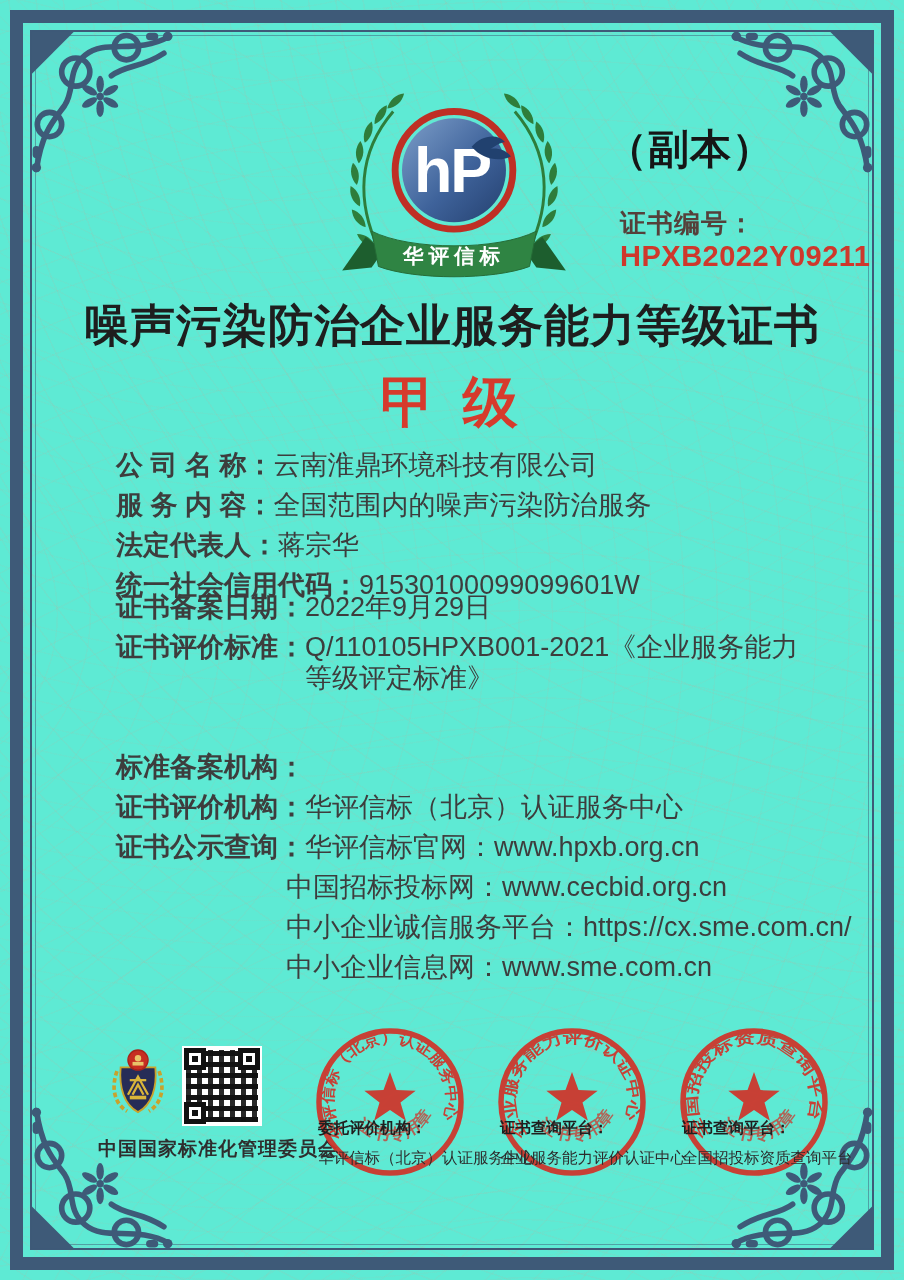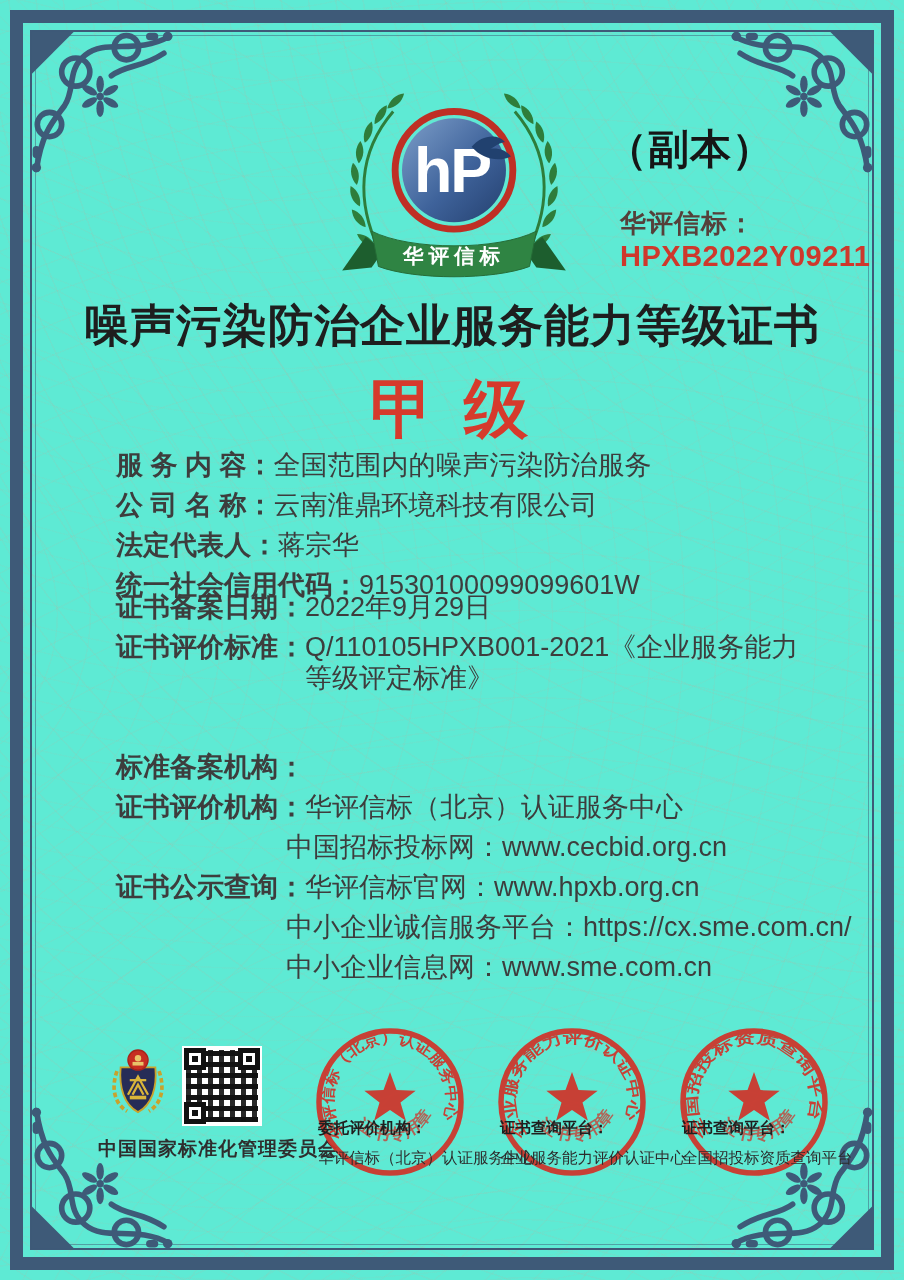--- a/index.html
+++ b/index.html
@@ -33,21 +33,21 @@
 
   
   .logo{position:absolute;left:336px;top:84px;width:236px;height:206px;}
   .copy-label{position:absolute;left:606px;top:122px;font-size:41px;font-weight:800;color:#161616;letter-spacing:1px;}
   .certno-label{position:absolute;left:620px;top:206px;font-size:26px;font-weight:700;color:#55403a;letter-spacing:1px;}
   .certno-value{position:absolute;left:620px;top:240px;font-size:29px;font-weight:700;color:#ce382c;letter-spacing:.5px;}
 
   .title{position:absolute;left:0;top:296px;width:100%;text-align:center;
     font-size:45px;font-weight:900;color:#1e1e1e;letter-spacing:1px;}
   .grade{position:absolute;left:0;top:366px;width:100%;text-align:center;
-    font-size:64px;font-weight:900;color:#d63a2c;letter-spacing:6px;}
+    font-size:55px;font-weight:900;color:#d63a2c;letter-spacing:6px;}
 
   
   .block{position:absolute;left:116px;font-size:27px;color:#3d3d3d;}
   .block .row{display:flex;margin-bottom:9px;line-height:31px;}
   .block .label{white-space:pre;font-weight:700;flex:none;}
   .block .value{white-space:pre-wrap;font-weight:500;}
   .block-company{top:450px;}
   .block-cert{top:592px;}
   .block-cert .value{max-width:520px;}
   .block-org{top:752px;}
@@ -172,36 +172,36 @@
         <g>
           <path d="M30,156 L6,190 L36,187 L48,170 Z" fill="#1d5e2e"></path>
           <path d="M210,156 L234,190 L204,187 L192,170 Z" fill="#1d5e2e"></path>
           <path d="M36,150 C75,170 165,170 204,150 L197,186 C160,200 80,200 43,186 Z" fill="#2f8443" stroke="#256b36" stroke-width="1"></path>
           <text x="120" y="182" text-anchor="middle" font-size="21" font-weight="bold" fill="#ffffff" letter-spacing="5" font-family="Liberation Sans, DejaVu Sans, sans-serif">华评信标</text>
         </g>
       </svg>
     </div>
 
     <div class="copy-label">（副本）</div>
-    <div class="certno-label">华评信标：</div>
+    <div class="certno-label">证书编号：</div>
     <div class="certno-value">HPXB2022Y09211</div>
 
     <div class="title">噪声污染防治企业服务能力等级证书</div>
     <div class="grade">甲 级</div>
 
     <div class="block block-company">
       <div class="row">
+        <span class="label">公 司 名 称：</span>
+        <span class="value">云南淮鼎环境科技有限公司</span>
+      </div>
+      <div class="row">
         <span class="label">服 务 内 容：</span>
         <span class="value">全国范围内的噪声污染防治服务</span>
       </div>
       <div class="row">
-        <span class="label">公 司 名 称：</span>
-        <span class="value">云南淮鼎环境科技有限公司</span>
-      </div>
-      <div class="row">
         <span class="label">法定代表人：</span>
         <span class="value">蒋宗华</span>
       </div>
       <div class="row">
         <span class="label">统一社会信用代码：</span>
         <span class="value">91530100099099601W</span>
       </div>
     </div>
 
     <div class="block block-cert">
@@ -216,26 +216,26 @@
     </div>
 
     <div class="block block-org">
       <div class="row">
         <span class="label">标准备案机构：</span>
       </div>
       <div class="row">
         <span class="label">证书评价机构：</span>
         <span class="value">华评信标（北京）认证服务中心</span>
       </div>
+      <div class="row">
+        <span class="label">证书公示查询：</span>
+        <span class="value">华评信标官网：www.hpxb.org.cn</span>
+      </div>
       <div class="row cont">
         <span class="value">中国招标投标网：www.cecbid.org.cn</span>
-      </div>
-      <div class="row">
-        <span class="label">证书公示查询：</span>
-        <span class="value">华评信标官网：www.hpxb.org.cn</span>
       </div>
       <div class="row cont">
         <span class="value">中小企业诚信服务平台：https://cx.sme.com.cn/</span>
       </div>
       <div class="row cont">
         <span class="value">中小企业信息网：www.sme.com.cn</span>
       </div>
     </div>
 
     <div class="sac-group">

